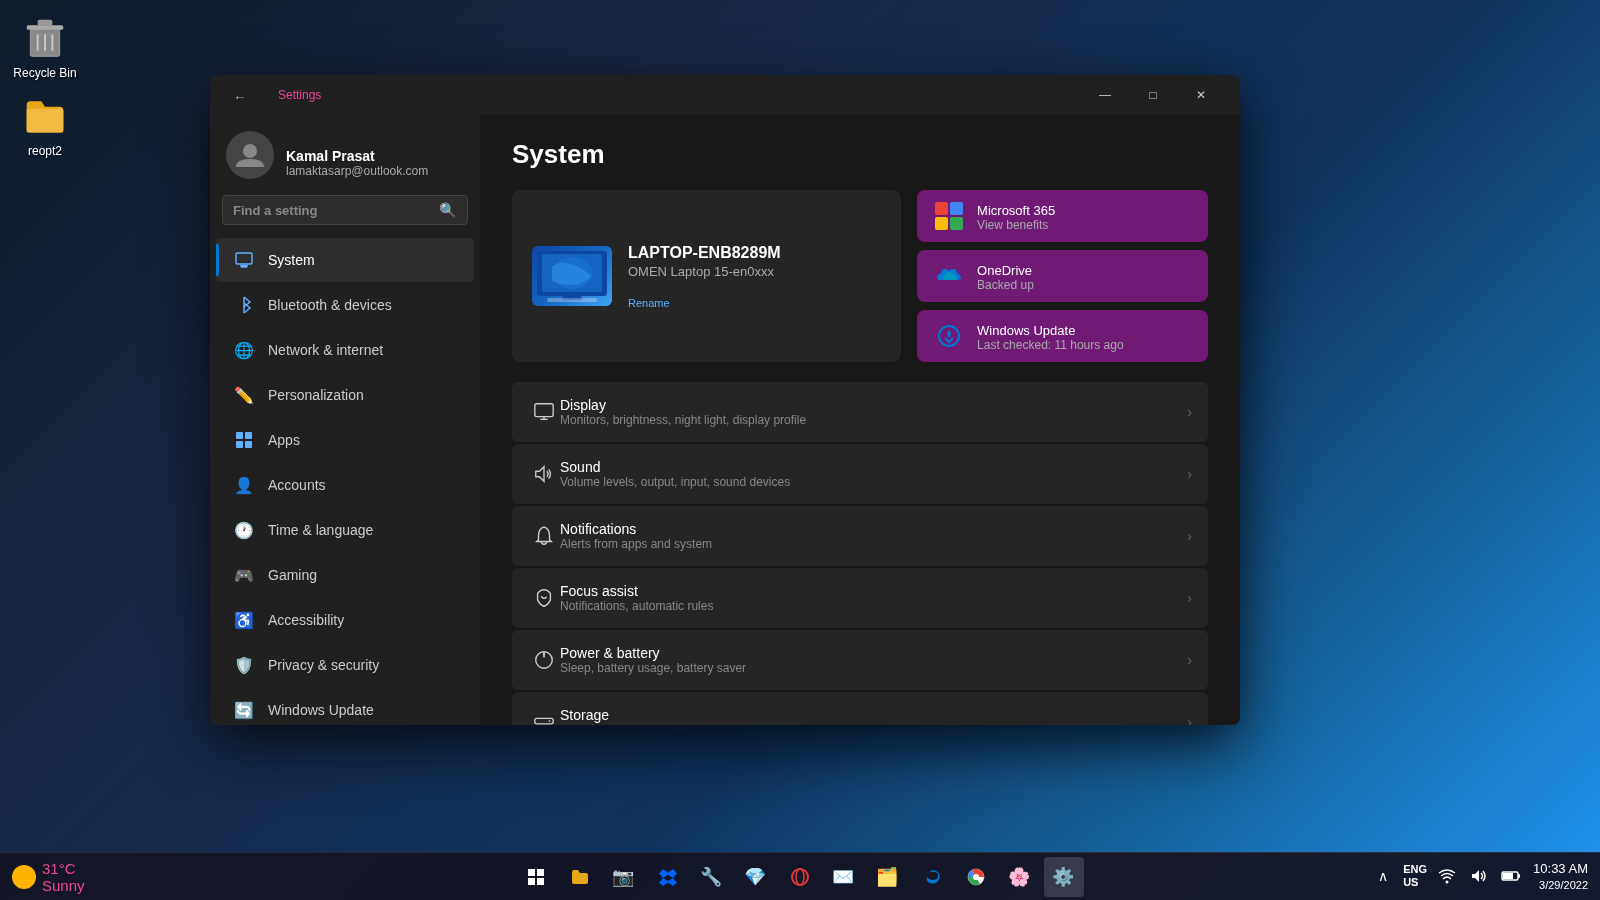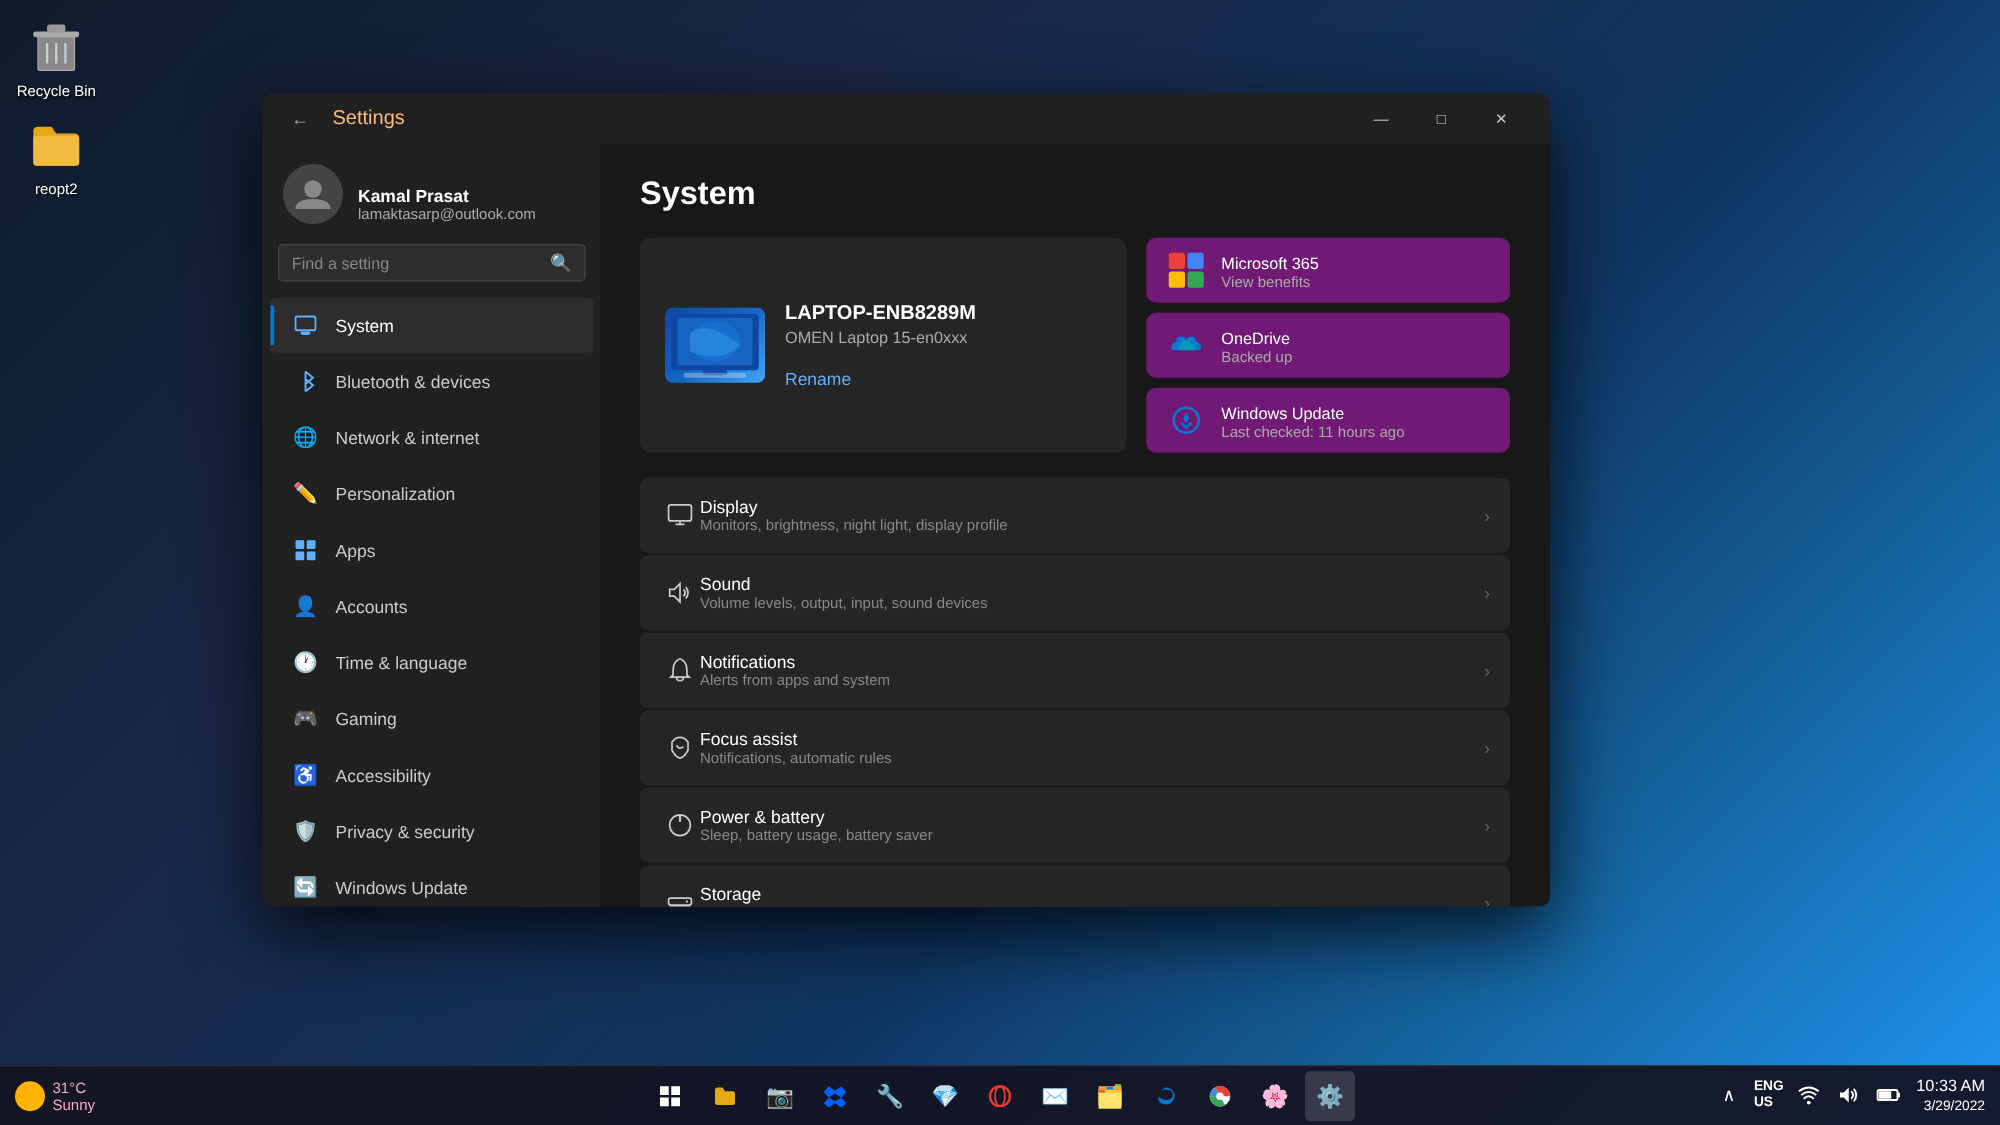--- a/index.html
+++ b/index.html
@@ -81,23 +81,23 @@
       height: 28px;
       display: flex;
       align-items: center;
       justify-content: center;
       border-radius: 4px;
       cursor: pointer;
       color: #aaa;
       font-size: 14px;
     }
     .title-bar-title {
-      color: #fdba74;
-      font-size: 16px;
-      margin-left: 12px;
+      color: #ec4899;
+      font-size: 12px;
+      margin-left: 24px;
       flex: 1;
     }
     .window-controls {
       display: flex;
       gap: 2px;
     }
     .wc-btn {
       width: 46px;
       height: 32px;
       display: flex;
@@ -164,20 +164,21 @@
       cursor: text;
     }
     .search-box input {
       background: transparent;
       border: none;
       outline: none;
       color: #ccc;
       font-size: 13px;
       flex: 1;
       font-family: 'Segoe UI', sans-serif;
+      font-weight: bold;
     }
     .search-box input::placeholder { color: #888; }
     .search-icon-btn { color: #888; font-size: 14px; cursor: pointer; }
 
     
     .nav-item {
       display: flex;
       align-items: center;
       padding: 10px 16px;
       cursor: pointer;
@@ -260,21 +261,21 @@
       bottom: 4px;
       left: 50%;
       transform: translateX(-50%);
       width: 50px;
       height: 4px;
       background: rgba(255,255,255,0.3);
       border-radius: 2px;
     }
     .device-details .device-name { color: #fff; font-size: 16px; font-weight: 600; }
     .device-details .device-model { color: #aaa; font-size: 13px; margin-top: 2px; }
-    .device-details .device-rename { color: #60b0ff; font-size: 14px; margin-top: 18px; cursor: pointer; }
+    .device-details .device-rename { color: #60b0ff; font-size: 11px; margin-top: 18px; cursor: pointer; }
 
     .services-cards {
       display: flex;
       flex-direction: column;
       gap: 8px;
       flex: 1;
     }
     .service-card {
       background: #701a75;
       border-radius: 8px;
@@ -352,22 +353,22 @@
     }
     .taskbar-left {
       display: flex;
       align-items: center;
       gap: 6px;
     }
     .weather-widget {
       display: flex;
       align-items: center;
       gap: 6px;
-      color: #f9a8d4;
-      font-size: 12px;
+      color: #ec4899;
+      font-size: 15px;
       margin-right: 8px;
     }
     .weather-sun {
       width: 24px;
       height: 24px;
       background: #ffb300;
       border-radius: 50%;
     }
     .taskbar-center {
       display: flex;

